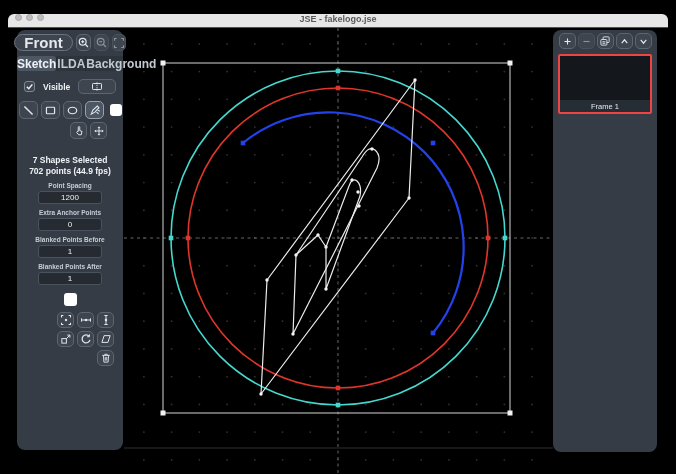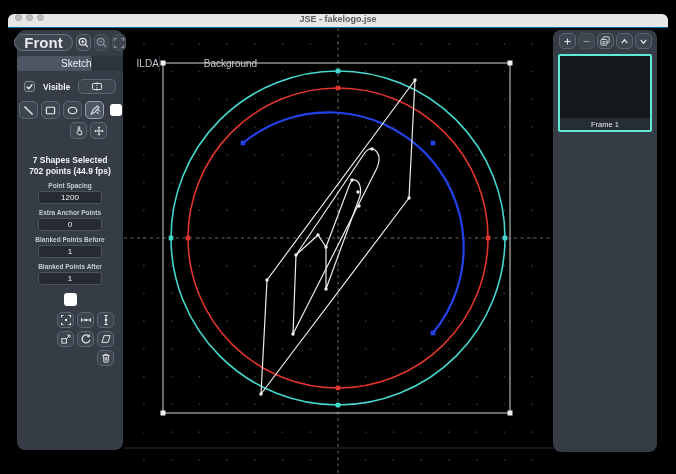--- a/index.html
+++ b/index.html
@@ -25,22 +25,22 @@
   .ic{display:block;}
 
   .row{display:flex;align-items:center;justify-content:center;gap:3px;}
 
   .front-btn{height:17px;padding:0 9px;border-radius:9px;font-size:15px;font-weight:bold;border-color:#6b7582;}
   .sq17{width:17px;height:17px;}
   .sq19{width:19px;height:18px;}
 
   
   .tabs{display:flex;margin-top:5px;height:15px;background:#2e343c;}
-  .tab{display:flex;align-items:center;justify-content:center;font-size:10px;font-weight:normal;
-    color:#c3c9d1;border-right:1px solid #262b31;box-sizing:border-box;padding-left:44px;}
+  .tab{display:flex;align-items:center;justify-content:center;font-size:12px;font-weight:bold;
+    color:#c3c9d1;border-right:1px solid #262b31;box-sizing:border-box;}
   .tab:last-child{border-right:none;}
   .tab.active{background:#4d5663;color:#eef1f5;border-radius:3px;}
   .tab-sketch{flex:32 0 0;}
   .tab-ilda{flex:30 0 0;}
   .tab-bg{flex:44 0 0;}
 
   
   .visible-row{display:flex;align-items:center;margin:8px 7px 0 7px;gap:8px;}
   .checkbox{width:11px;height:11px;border:1px solid #7d8692;border-radius:3px;background:#3e454f;
     display:flex;align-items:center;justify-content:center;box-sizing:border-box;}
@@ -59,21 +59,21 @@
     font-size:8px;text-align:center;box-sizing:border-box;padding:0;}
 
   .swatch2{width:13px;height:13px;background:#fff;border-radius:3px;margin:8px auto 0;}
 
   .xform-grid{display:grid;grid-template-columns:repeat(3,17px);gap:3px;width:57px;margin:6px 9px 0 auto;}
   .sq16{width:17px;height:16px;}
   .cell-3{grid-column:3;}
 
   
   .frames-toolbar{display:flex;gap:2px;justify-content:center;}
-  .thumb{margin:5px auto 12px;width:94px;height:78px;border:2px solid #5eead4;border-radius:2px;
+  .thumb{margin:5px auto 12px;width:94px;height:60px;border:2px solid #ef4444;border-radius:2px;
     background:#14181d;position:relative;box-sizing:border-box;}
   .thumb-label{position:absolute;left:0;right:0;bottom:0;height:12px;background:#272d34;
     color:#e6eaee;font-size:7.5px;display:flex;align-items:center;justify-content:center;}
 
   
   #canvas-svg{position:absolute;left:0;top:28px;width:676px;height:446px;z-index:5;}
 </style>
 </head>
 <body>
 

